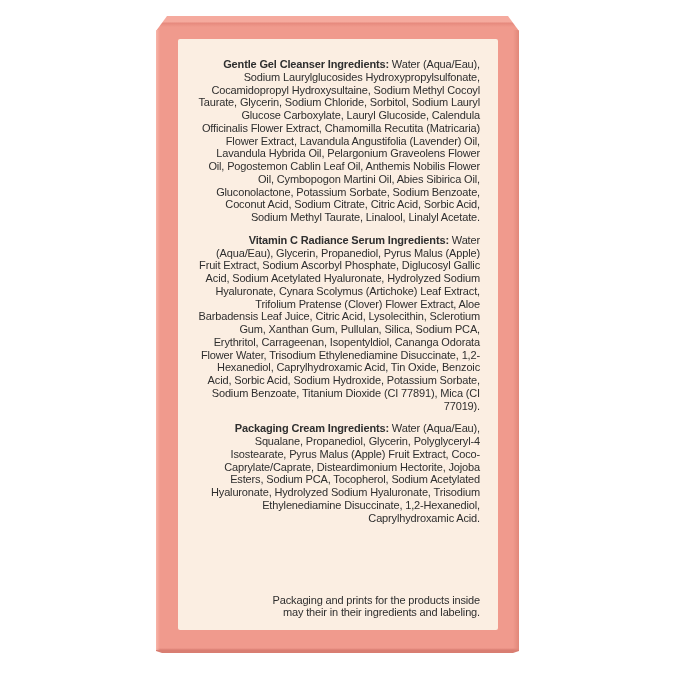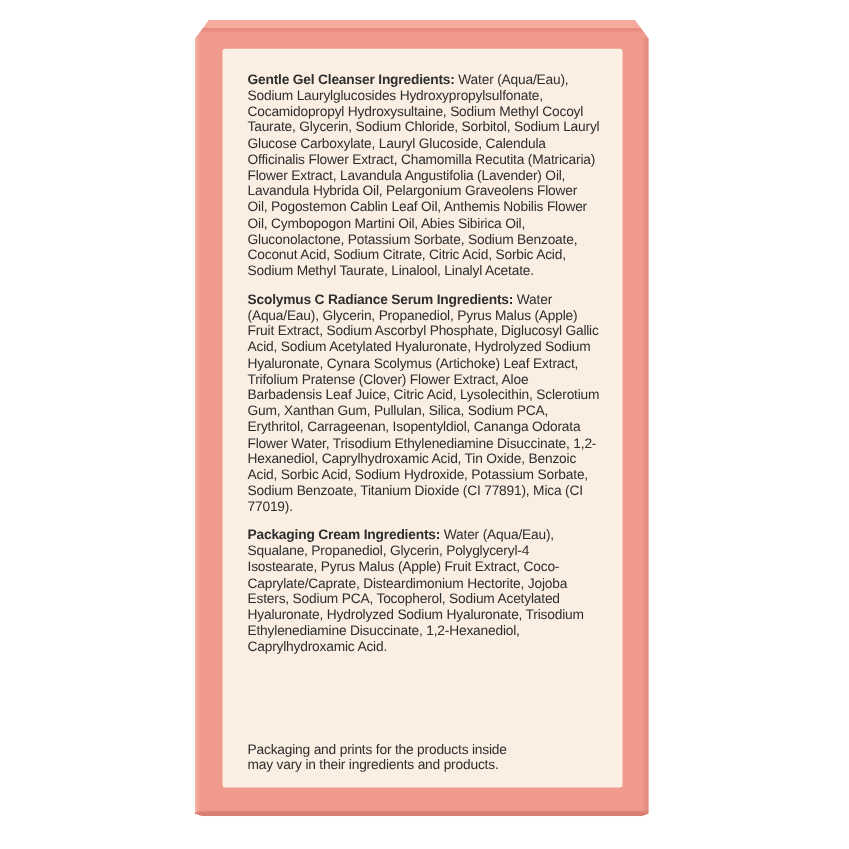--- a/index.html
+++ b/index.html
@@ -15,21 +15,21 @@
   }
   html,body{margin:0;padding:0;}
   body{
     width:679px;height:679px;
     background:var(--background);
     font-family:"Liberation Sans","DejaVu Sans",sans-serif;
     overflow:hidden;
     position:relative;
   }
   .scene{
-    position:absolute;inset:0;
+    position:absolute;inset:0;text-align:right;
   }
   .product-box{
     position:absolute;
     left:156px;top:16px;
     width:363px;height:637px;
     background:linear-gradient(180deg,
       var(--box_top_highlight) 0px,
       var(--box_top_highlight) 6px,
       var(--box_crease) 7px,
       var(--box_pink) 11px,
@@ -94,26 +94,26 @@
     <div class="edge-right"></div>
 
     <div class="ingredients-panel">
 
       <p class="ingredients">
         <strong>Gentle Gel Cleanser Ingredients:</strong>
         <span>Water (Aqua/Eau), Sodium Laurylglucosides Hydroxypropylsulfonate, Cocamidopropyl Hydroxysultaine, Sodium Methyl Cocoyl Taurate, Glycerin, Sodium Chloride, Sorbitol, Sodium Lauryl Glucose Carboxylate, Lauryl Glucoside, Calendula Officinalis Flower Extract, Chamomilla Recutita (Matricaria) Flower Extract, Lavandula Angustifolia (Lavender) Oil, Lavandula Hybrida Oil, Pelargonium Graveolens Flower Oil, Pogostemon Cablin Leaf Oil, Anthemis Nobilis Flower Oil, Cymbopogon Martini Oil, Abies Sibirica Oil, Gluconolactone, Potassium Sorbate, Sodium Benzoate, Coconut Acid, Sodium Citrate, Citric Acid, Sorbic Acid, Sodium Methyl Taurate, Linalool, Linalyl Acetate.</span>
       </p>
 
       <p class="ingredients">
-        <strong>Scolymus C Radiance Serum Ingredients:</strong>
+        <strong>Vitamin C Radiance Serum Ingredients:</strong>
         <span>Water (Aqua/Eau), Glycerin, Propanediol, Pyrus Malus (Apple) Fruit Extract, Sodium Ascorbyl Phosphate, Diglucosyl Gallic Acid, Sodium Acetylated Hyaluronate, Hydrolyzed Sodium Hyaluronate, Cynara Scolymus (Artichoke) Leaf Extract, Trifolium Pratense (Clover) Flower Extract, Aloe Barbadensis Leaf Juice, Citric Acid, Lysolecithin, Sclerotium Gum, Xanthan Gum, Pullulan, Silica, Sodium PCA, Erythritol, Carrageenan, Isopentyldiol, Cananga Odorata Flower Water, Trisodium Ethylenediamine Disuccinate, 1,2-Hexanediol, Caprylhydroxamic Acid, Tin Oxide, Benzoic Acid, Sorbic Acid, Sodium Hydroxide, Potassium Sorbate, Sodium Benzoate, Titanium Dioxide (CI 77891), Mica (CI 77019).</span>
       </p>
 
       <p class="ingredients">
         <strong>Packaging Cream Ingredients:</strong>
         <span>Water (Aqua/Eau), Squalane, Propanediol, Glycerin, Polyglyceryl-4 Isostearate, Pyrus Malus (Apple) Fruit Extract, Coco-Caprylate/Caprate, Disteardimonium Hectorite, Jojoba Esters, Sodium PCA, Tocopherol, Sodium Acetylated Hyaluronate, Hydrolyzed Sodium Hyaluronate, Trisodium Ethylenediamine Disuccinate, 1,2-Hexanediol, Caprylhydroxamic Acid.</span>
       </p>
 
       <div class="disclaimer">Packaging and prints for the products inside
-may vary in their ingredients and products.</div>
+may their in their ingredients and labeling.</div>
     </div>
   </div>
 </div>
 
 </body></html>

